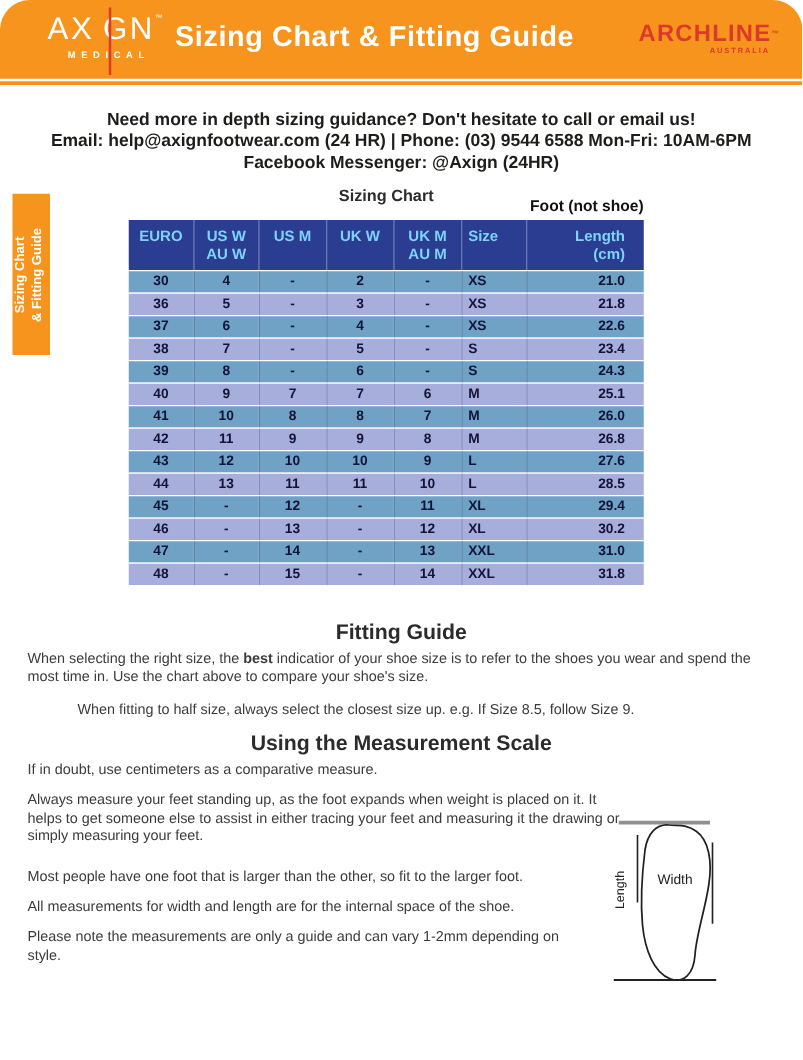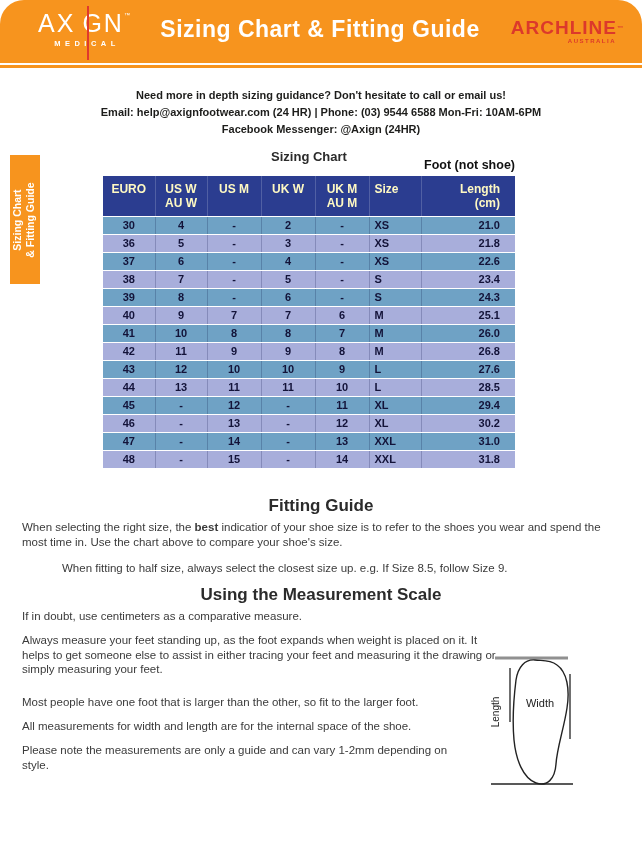--- a/index.html
+++ b/index.html
@@ -32,41 +32,41 @@
     background: #E0392D; z-index: 2;
   }
   .axign-gap { display: inline-block; width: 7px; }
   .axign-tm { font-size: 6px; line-height: 8px; margin-top: 1px; }
   .axign-sub {
     text-align: center; font-size: 7.5px; font-weight: bold;
     letter-spacing: 4.5px; margin-top: 3px; padding-left: 4px;
   }
   .header-title {
     position: absolute; left: 140px; top: 16px; width: 360px;
-    text-align: center; color: #ffffff; font-size: 23px; font-weight: bold;
+    color: #ffffff; font-size: 23px; font-weight: bold;
     letter-spacing: 0.5px;
   }
   .archline-logo {
     position: absolute; right: 18px; top: 18px; width: 120px;
     color: #DC392B; text-align: right;
   }
   .archline-name {
     font-size: 19px; font-weight: bold; letter-spacing: 1px; line-height: 20px;
     display: flex; align-items: center; justify-content: flex-end;
   }
   .archline-tm { font-size: 6px; line-height: 7px; }
   .archline-sub {
     font-size: 6px; font-weight: bold; letter-spacing: 1.5px;
     margin-top: 0px; padding-right: 8px;
   }
 
   
   .contact {
     position: absolute; left: 0; top: 87px; width: 642px;
-    text-align: center; font-weight: bold; font-size: 11px;
+    text-align: center; font-weight: bold; font-size: 14px;
     line-height: 17px; color: #1d1d1b;
   }
 
   
   .side-tab {
     position: absolute; left: 10px; top: 155px; width: 30px; height: 129px;
     background: #F7941E;
   }
   .side-tab-text {
     position: absolute; left: -49.5px; top: 49.5px; width: 129px; height: 30px;
@@ -80,21 +80,21 @@
     position: absolute; left: 103px; top: 149px; width: 412px;
     text-align: center; font-weight: bold; font-size: 13px; color: #2b2b2b;
   }
   .foot-note {
     position: absolute; left: 355px; top: 158px; width: 160px;
     text-align: right; font-weight: bold; font-size: 12.5px; color: #111111;
   }
   .table-wrap { position: absolute; left: 103px; top: 176px; width: 412px; }
   table.sizing { width: 412px; border-collapse: collapse; table-layout: fixed; }
   table.sizing th {
-    background: #2B3D90; color: #fef9c3; font-size: 12px; font-weight: bold;
+    background: #2B3D90; color: #7dd3fc; font-size: 12px; font-weight: bold;
     vertical-align: top; padding-top: 6px; height: 40px; line-height: 14px;
     border-right: 1px solid rgba(255,255,255,0.18);
     border-bottom: 1.5px solid #ffffff;
   }
   table.sizing td {
     font-size: 11px; font-weight: bold; color: #131339;
     height: 17px; line-height: 17px;
     border-right: 1px solid rgba(10,20,70,0.22);
     border-bottom: 1.5px solid #ffffff;
   }

